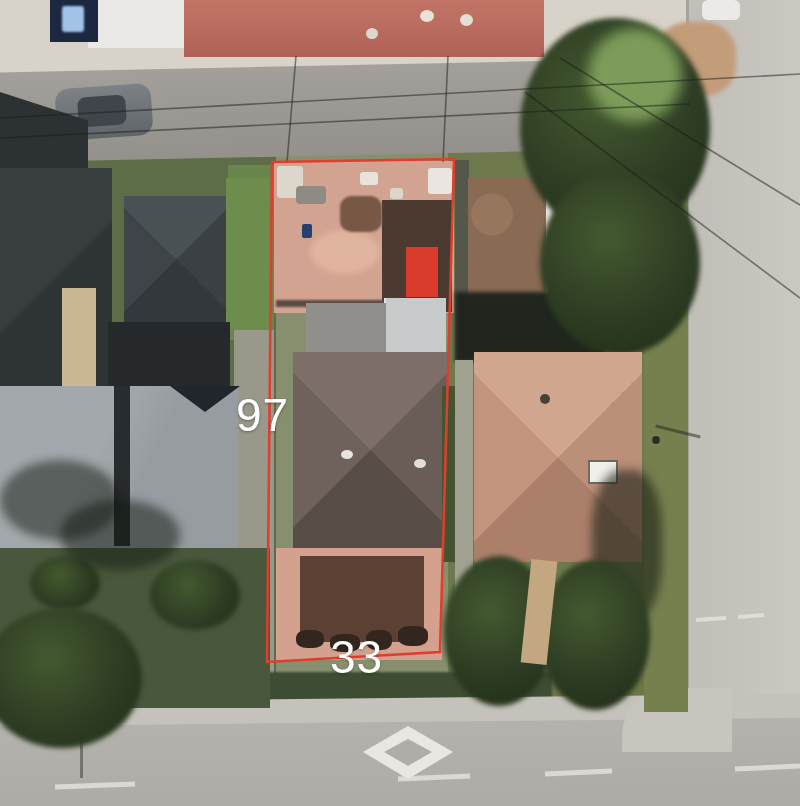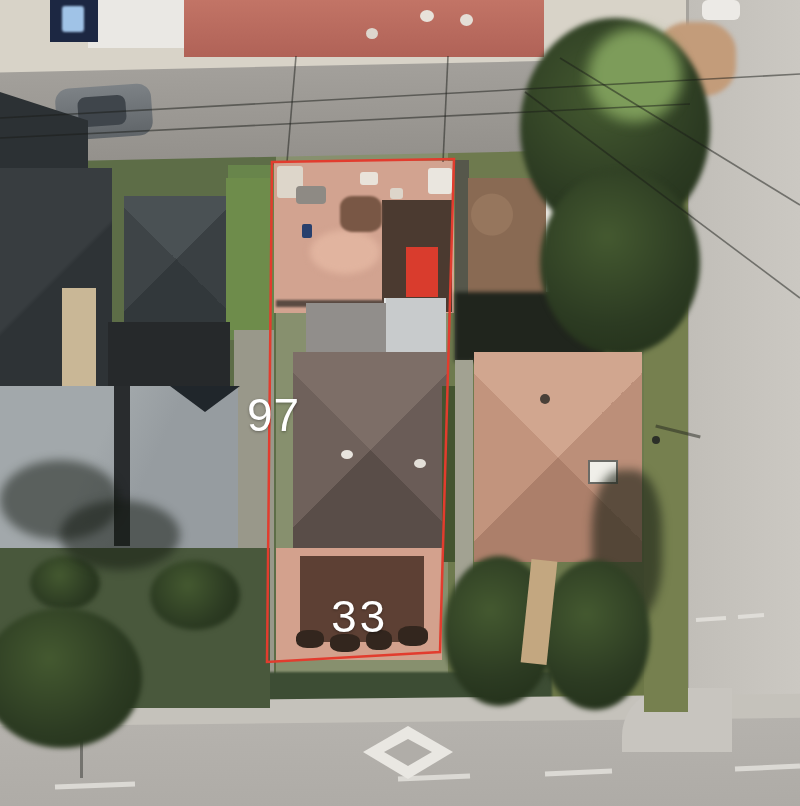--- a/index.html
+++ b/index.html
@@ -118,22 +118,22 @@
   .tree{border-radius:50%;filter:blur(2.5px);
     background:radial-gradient(circle at 42% 36%,#44592f 0%,#2c3b21 58%,#202d17 100%);}
   .shadowblob{background:rgba(18,24,16,.5);border-radius:50%;filter:blur(5px);}
 
   
   #overlay{position:absolute;inset:0;pointer-events:none;}
   .dim-label{
     position:absolute;color:#ffffff;font-size:46px;font-weight:400;
     text-shadow:0 1px 3px rgba(0,0,0,.35);letter-spacing:1px;line-height:1;
   }
-  .label-97{left:247px;top:392px;}
-  .label-33{left:330px;top:597px;font-family:Liberation Mono, monospace;}
+  .label-97{left:236px;top:392px;}
+  .label-33{left:330px;top:634px;}
 </style>
 </head>
 <body>
 
 <div id="stage">
 
   <div id="scene">
 
     <div class="abs lawn-left"></div>
     <div class="abs lot-right"></div>

